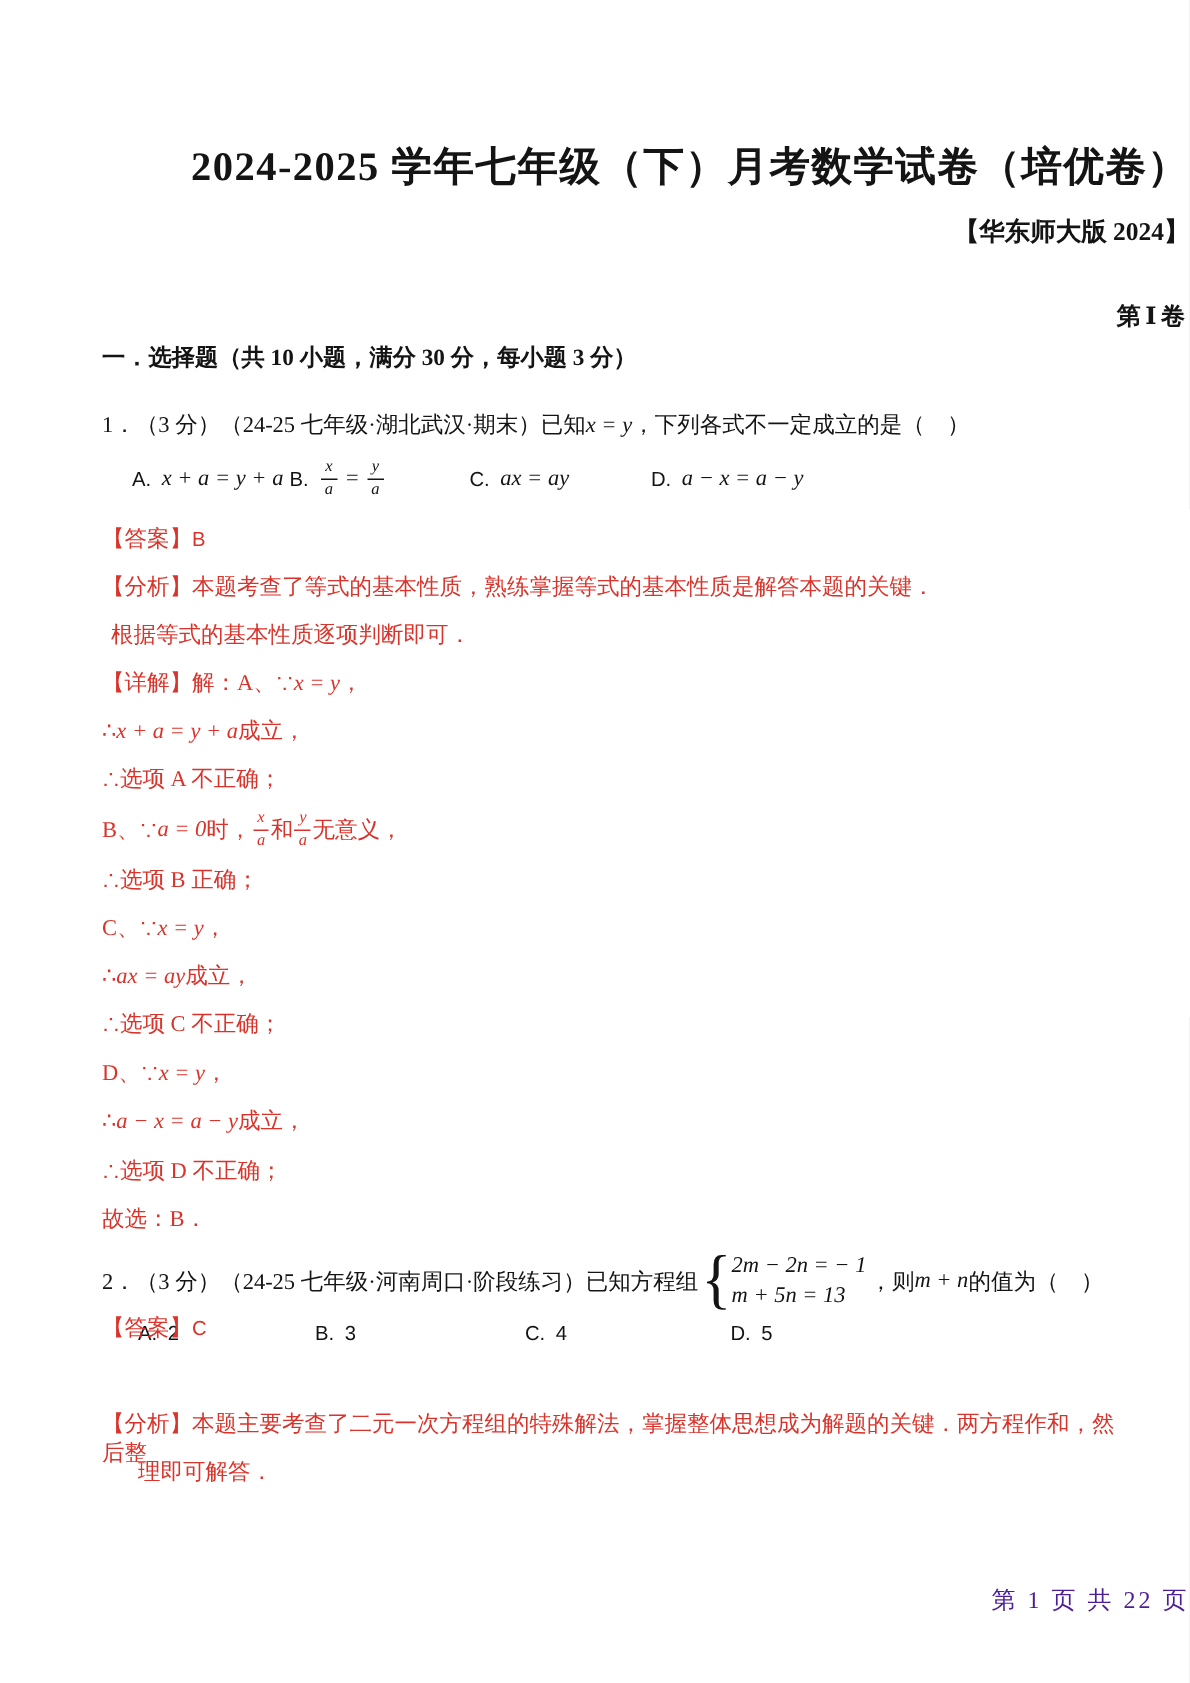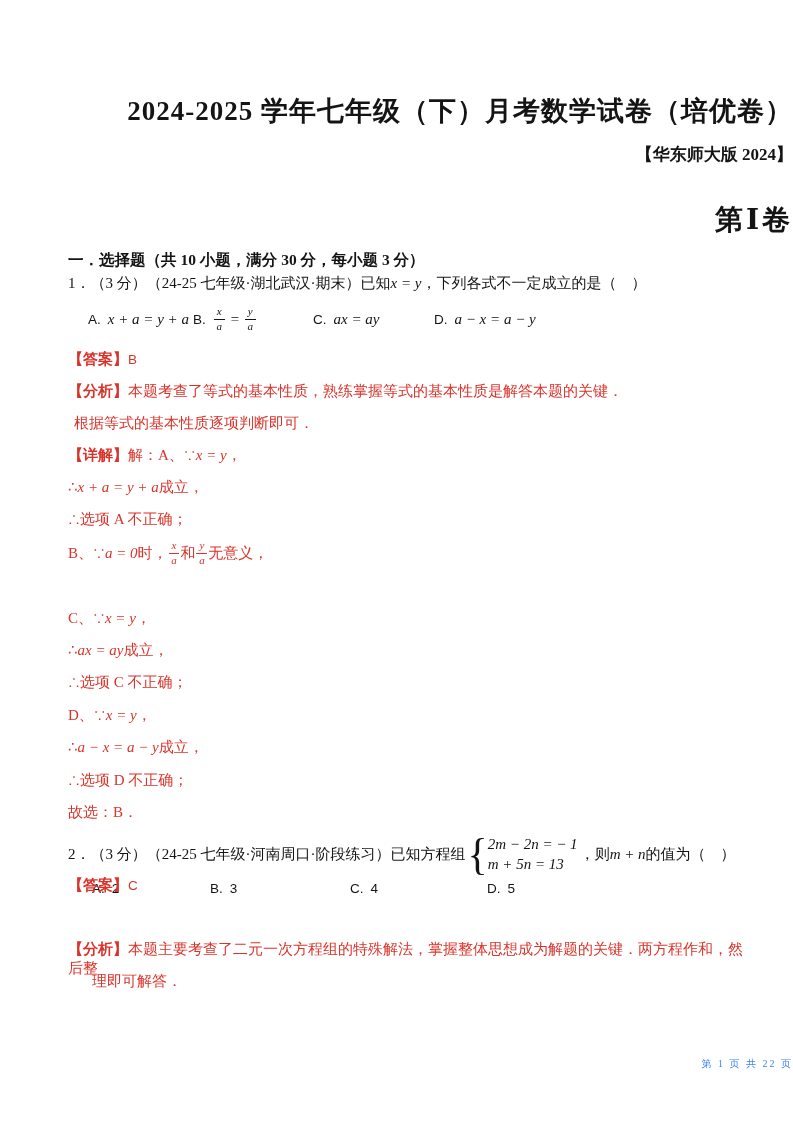--- a/index.html
+++ b/index.html
@@ -11,48 +11,48 @@
     font-family:"Liberation Serif","DejaVu Serif",serif;
     color:#141414;
     font-size:15px;
     overflow:hidden;
   }
   .abs{position:absolute;left:68px;right:40px;}
   .center{left:0;right:0;text-align:right;}
   .title{font-size:27px;font-weight:bold;letter-spacing:1px;}
   .edition{font-size:17px;font-weight:bold;margin-left:11px;}
   .subtitle{font-size:13px;font-weight:bold;}
-  .part{font-size:28px;font-weight:bold;letter-spacing:3px;}
+  .part{font-size:16px;font-weight:bold;letter-spacing:3px;}
   .section-heading{font-size:15.5px;font-weight:bold;}
   .red{color:var(--red,#d9342b);}
   .math{font-style:italic;font-family:"Liberation Serif","DejaVu Serif",serif;}
   .latin{font-family:"Liberation Sans","DejaVu Sans",sans-serif;font-size:13.5px;}
-  .tag{font-weight:bold;}
+  .tag{font-weight:normal;}
   .row{display:flex;align-items:center;}
   .opt{position:absolute;top:0;height:100%;display:flex;align-items:center;}
   .opt .latin{margin-right:7px;}
   .frac{display:inline-flex;flex-direction:column;align-items:center;vertical-align:middle;font-style:italic;font-size:11px;line-height:1.05;margin:0 1px;}
   .frac .num{display:block;border-bottom:1px solid currentColor;padding:0 3px 1px 3px;}
   .frac .den{display:block;padding-top:1px;}
   .system{display:inline-flex;align-items:center;margin:0 2px;}
   .brace{font-size:42px;font-weight:400;line-height:1;transform:scaleY(1.05);font-style:normal;}
   .eqs{display:inline-block;text-align:left;font-style:italic;font-size:15px;line-height:1.35;}
   .eqs span{display:block;}
-  .footer{font-size:10px;color:#3b82f6;letter-spacing:2px;}
+  .footer{font-size:16px;color:#4c1d95;letter-spacing:2px;}
 </style>
 </head>
 <body>
 
 <div class="page">
 
   <div class="abs center title" style="top:93px">2024-2025 学年七年级（下）月考数学试卷（培优卷）</div>
   <div class="abs center edition" style="top:143px">【华东师大版 2024】</div>
   <div class="abs center part" style="top:201px">第Ⅰ卷</div>
 
-  <div class="abs section-heading" style="top:250px">一．选择题（共 10 小题，满分 30 分，每小题 3 分）</div>
+  <div class="abs section-heading" style="top:228px">一．选择题（共 10 小题，满分 30 分，每小题 3 分）</div>
 
   <div class="abs" style="top:274px">
     <span>1．（3 分）（24-25 七年级·湖北武汉·期末）已知</span><span class="math">x = y</span><span>，下列各式不一定成立的是（　）</span>
   </div>
 
   <div class="abs" style="top:298px;height:42px">
     <div class="opt" style="left:20px">
       <span class="latin">A.</span>
       <span class="math">x + a = y + a</span>
     </div>
@@ -102,20 +102,21 @@
         <span class="num">x</span>
         <span class="den">a</span>
       </span>
     <span>和</span>
     <span class="frac">
         <span class="num">y</span>
         <span class="den">a</span>
       </span>
     <span>无意义，</span>
   </div>
+  <div class="abs red" style="top:577px">∴选项 B 正确；</div>
   <div class="abs red" style="top:609px">
     <span>C、∵</span><span class="math">x = y</span><span>，</span>
   </div>
   <div class="abs red" style="top:673px">∴选项 C 不正确；</div>
   <div class="abs red" style="top:641px">
     <span>∴</span><span class="math">ax = ay</span><span>成立，</span>
   </div>
   <div class="abs red" style="top:706px">
     <span>D、∵</span><span class="math">x = y</span><span>，</span>
   </div>

